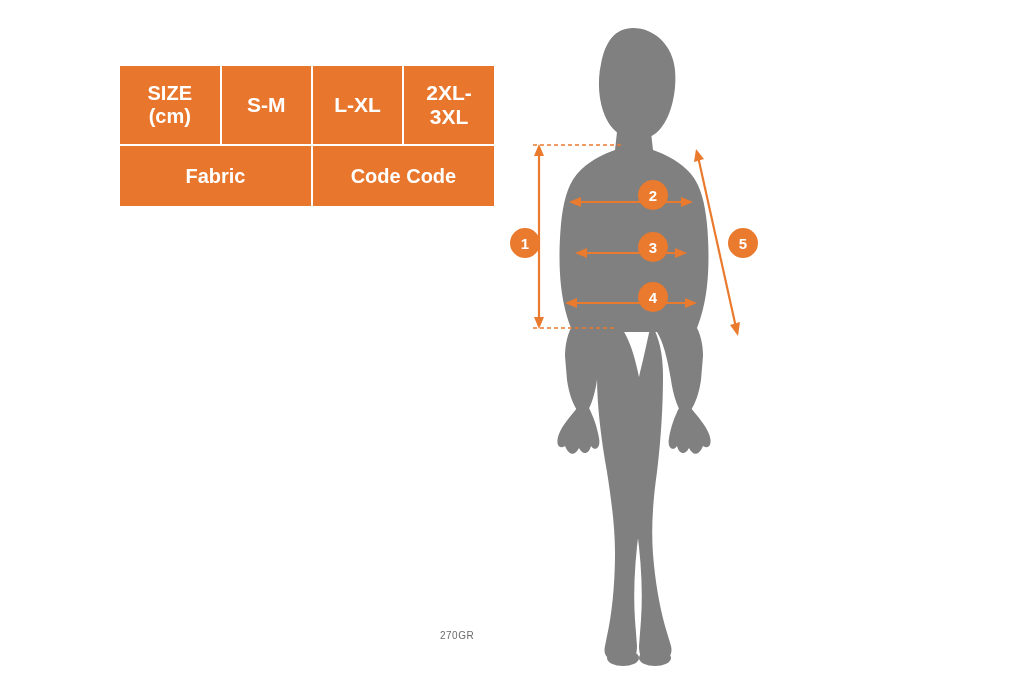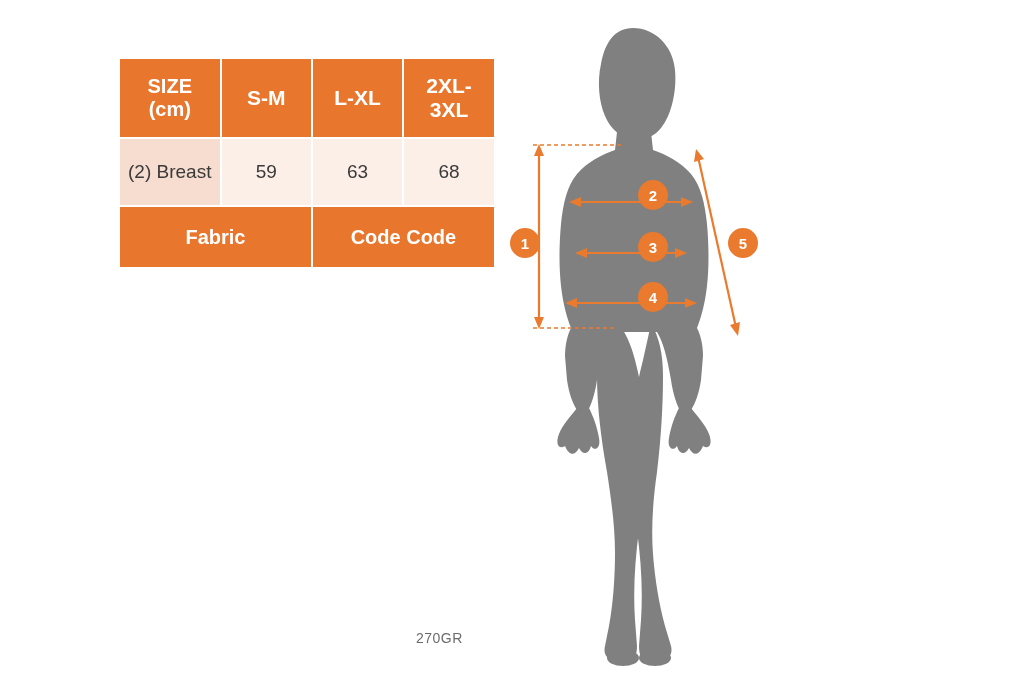--- a/index.html
+++ b/index.html
@@ -12,21 +12,21 @@
     background: #ffffff;
     font-family: "Liberation Sans", sans-serif;
     position: relative;
     overflow: hidden;
   }
 
   
   #size-table-wrap {
     position: absolute;
     left: 118px;
-    top: 57px;
+    top: 64px;
     width: 378px;
   }
   table.size-table {
     border-collapse: collapse;
     width: 100%;
     table-layout: fixed;
   }
   table.size-table td, table.size-table th {
     border: 2px solid #ffffff;
     text-align: center;
@@ -79,23 +79,23 @@
     line-height: 1.25;
     padding: 0 8px;
   }
   tr.fabric-row td.code-cell {
     background: #fcefe8;
     font-size: 21px;
   }
 
   #weight-note {
     position: absolute;
-    left: 416px;
+    left: 440px;
     top: 630px;
-    font-size: 14px;
+    font-size: 10px;
     color: #6b6b6b;
     letter-spacing: 0.5px;
   }
 
   
   #figure-panel {
     position: absolute;
     left: 505px;
     top: 20px;
     width: 500px;
@@ -146,26 +146,20 @@
         </th>
         <th>S-M</th>
         <th>L-XL</th>
         <th>
           <div>2XL-</div>
           <div>3XL</div>
         </th>
       </tr>
     </thead>
     <tbody>
-      <tr class="data-row">
-        <td class="label-cell">(2) Breast</td>
-        <td class="value-cell">59</td>
-        <td class="value-cell">63</td>
-        <td class="value-cell">68</td>
-      </tr>
       <tr class="fabric-header">
         <th colspan="2">Fabric</th>
         <th colspan="2">Code Code</th>
       </tr>
     </tbody>
   </table>
 </div>
 
 <div id="weight-note">270GR</div>
 

